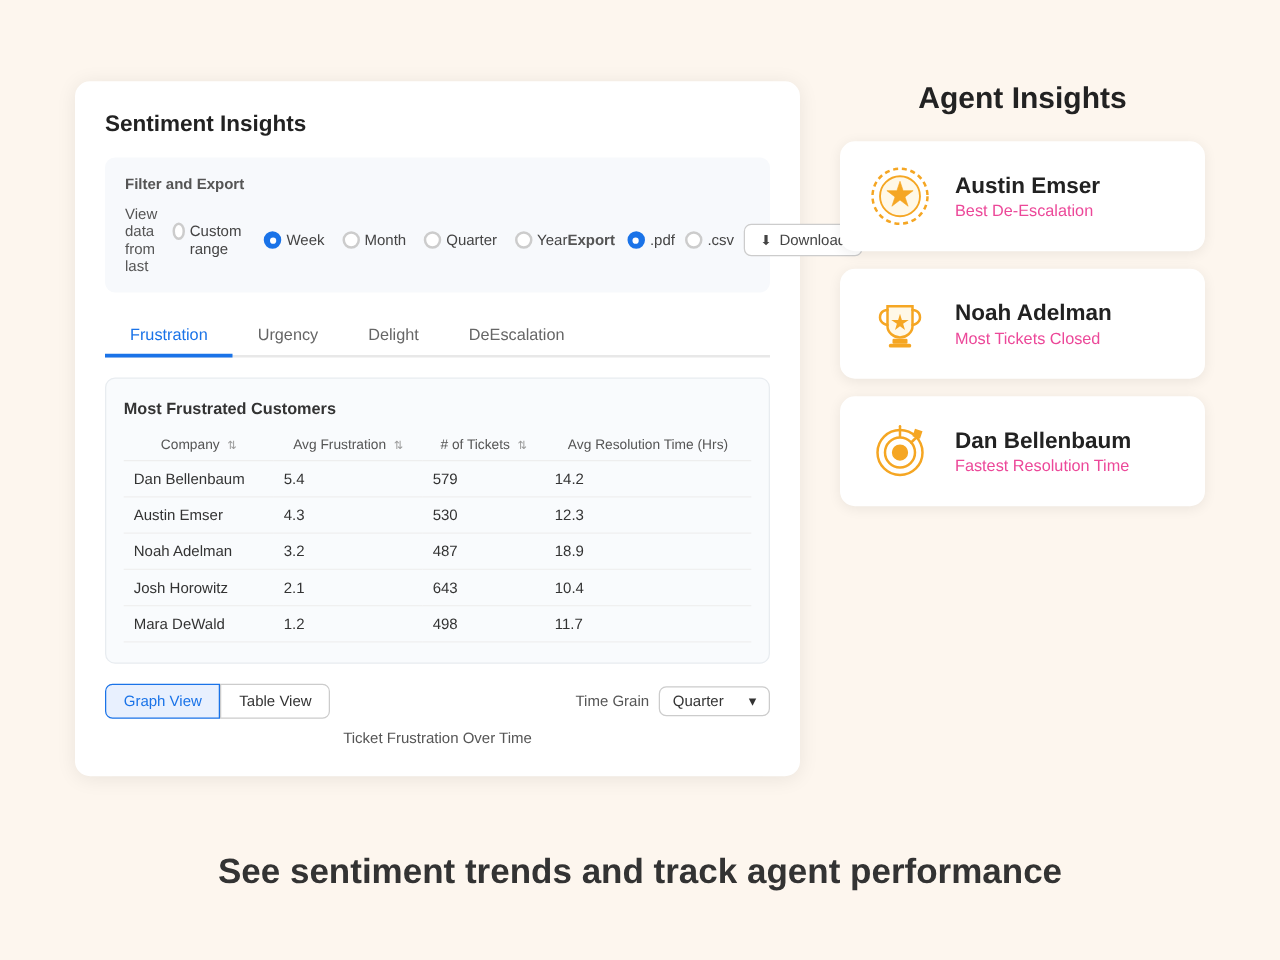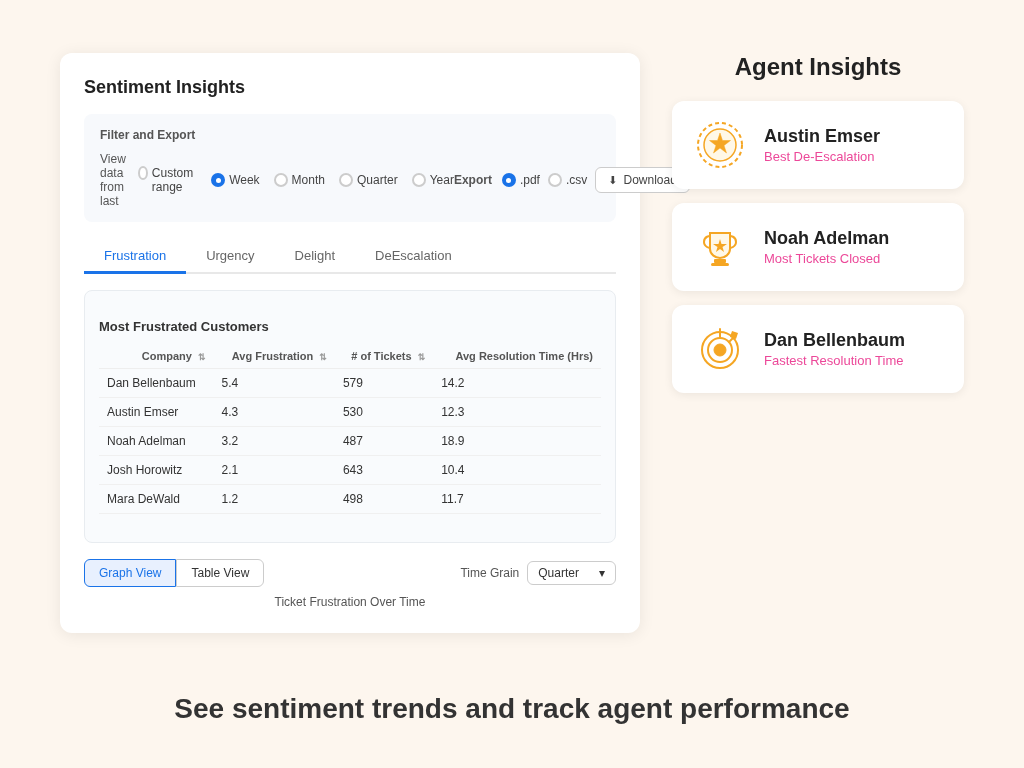--- a/index.html
+++ b/index.html
@@ -167,42 +167,42 @@
       color: #333;
       margin-bottom: 10px;
     }
     .data-table {
       width: 100%;
       border-collapse: collapse;
     }
     .data-table th {
       font-size: 11px;
       color: #555;
-      text-align: right;
+      text-align: center;
       padding: 6px 8px;
-      font-weight: 700;
+      font-weight: 400;
       border-bottom: 1px solid #eee;
     }
     .data-table td {
       font-size: 12px;
       color: #333;
       padding: 7px 8px;
       border-bottom: 1px solid #f0f0f0;
     }
     .sort-icon {
       display: inline-block;
       font-size: 9px;
       color: #999;
       margin-left: 3px;
     }
     .table-wrapper {
       background: #f9fbfd;
       border: 1px solid #e8ecf0;
       border-radius: 8px;
-      padding: 28px 14px;
+      padding: 16px 14px;
       margin-bottom: 16px;
     }
 
     
     .bottom-section {
       display: flex;
       align-items: center;
       justify-content: space-between;
     }
     .view-btns {

